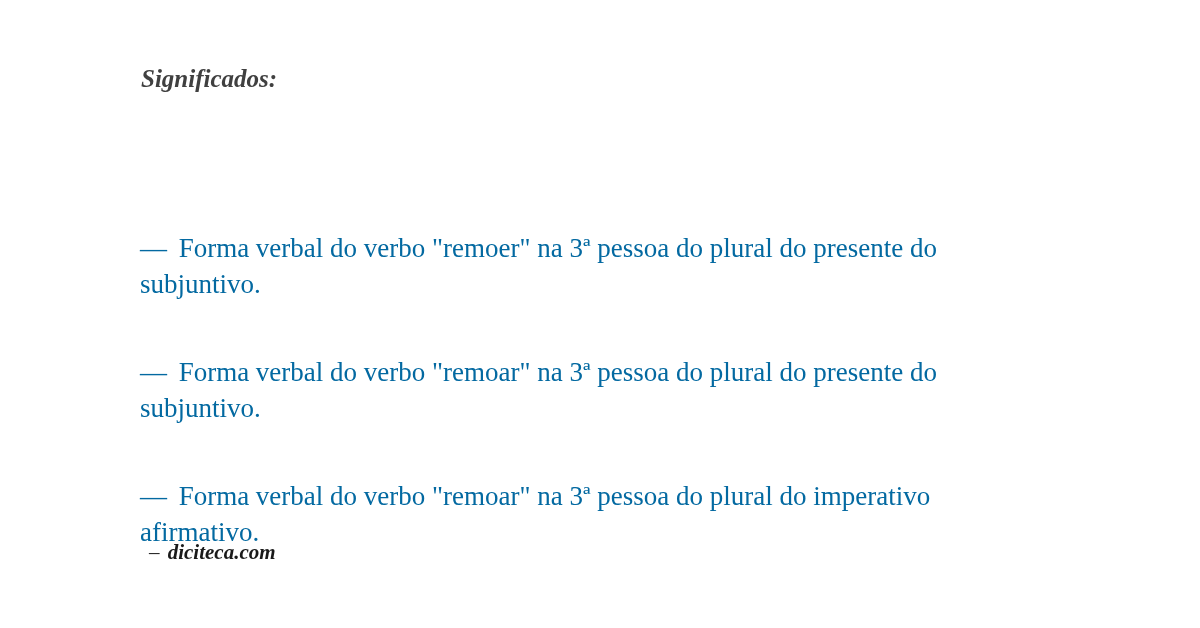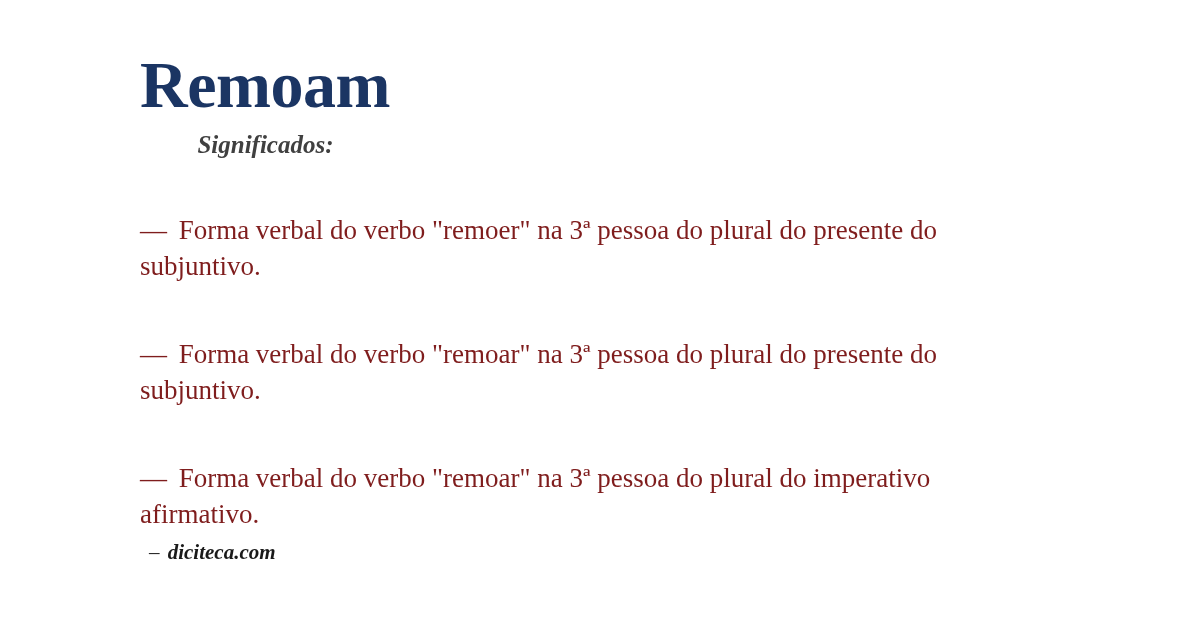--- a/index.html
+++ b/index.html
@@ -61,22 +61,22 @@
     left: 140px;
     top: 212px;
     width: 860px;
   }
 
   .definition {
     font-family: "Liberation Serif", "DejaVu Serif", serif;
     font-weight: 400;
     font-size: 27px;
     line-height: 36px;
-    color: #7f1d1d;
-    margin: 0 0 52px 0;
+    color: #0369a1;
+    margin: 18px 0 52px 0;
     text-indent: 0;
   }
   .definition:last-child {
     margin-bottom: 0;
   }
 
   .definition .dash {
     letter-spacing: 0.18em;
   }
 
@@ -102,21 +102,20 @@
     font-weight: 400;
     letter-spacing: 0.14em;
   }
 </style>
 </head>
 <body>
 
 <div class="card">
 
   <div class="header">
-    <h1 class="entry-title">Remoam</h1>
     <div class="entry-subtitle">Significados:</div>
   </div>
 
   <div class="definitions">
 
     <p class="definition">
       <span class="dash">—</span>
       <span>Forma verbal do verbo "remoer" na 3ª pessoa do plural do presente do subjuntivo.</span>
     </p>
 

